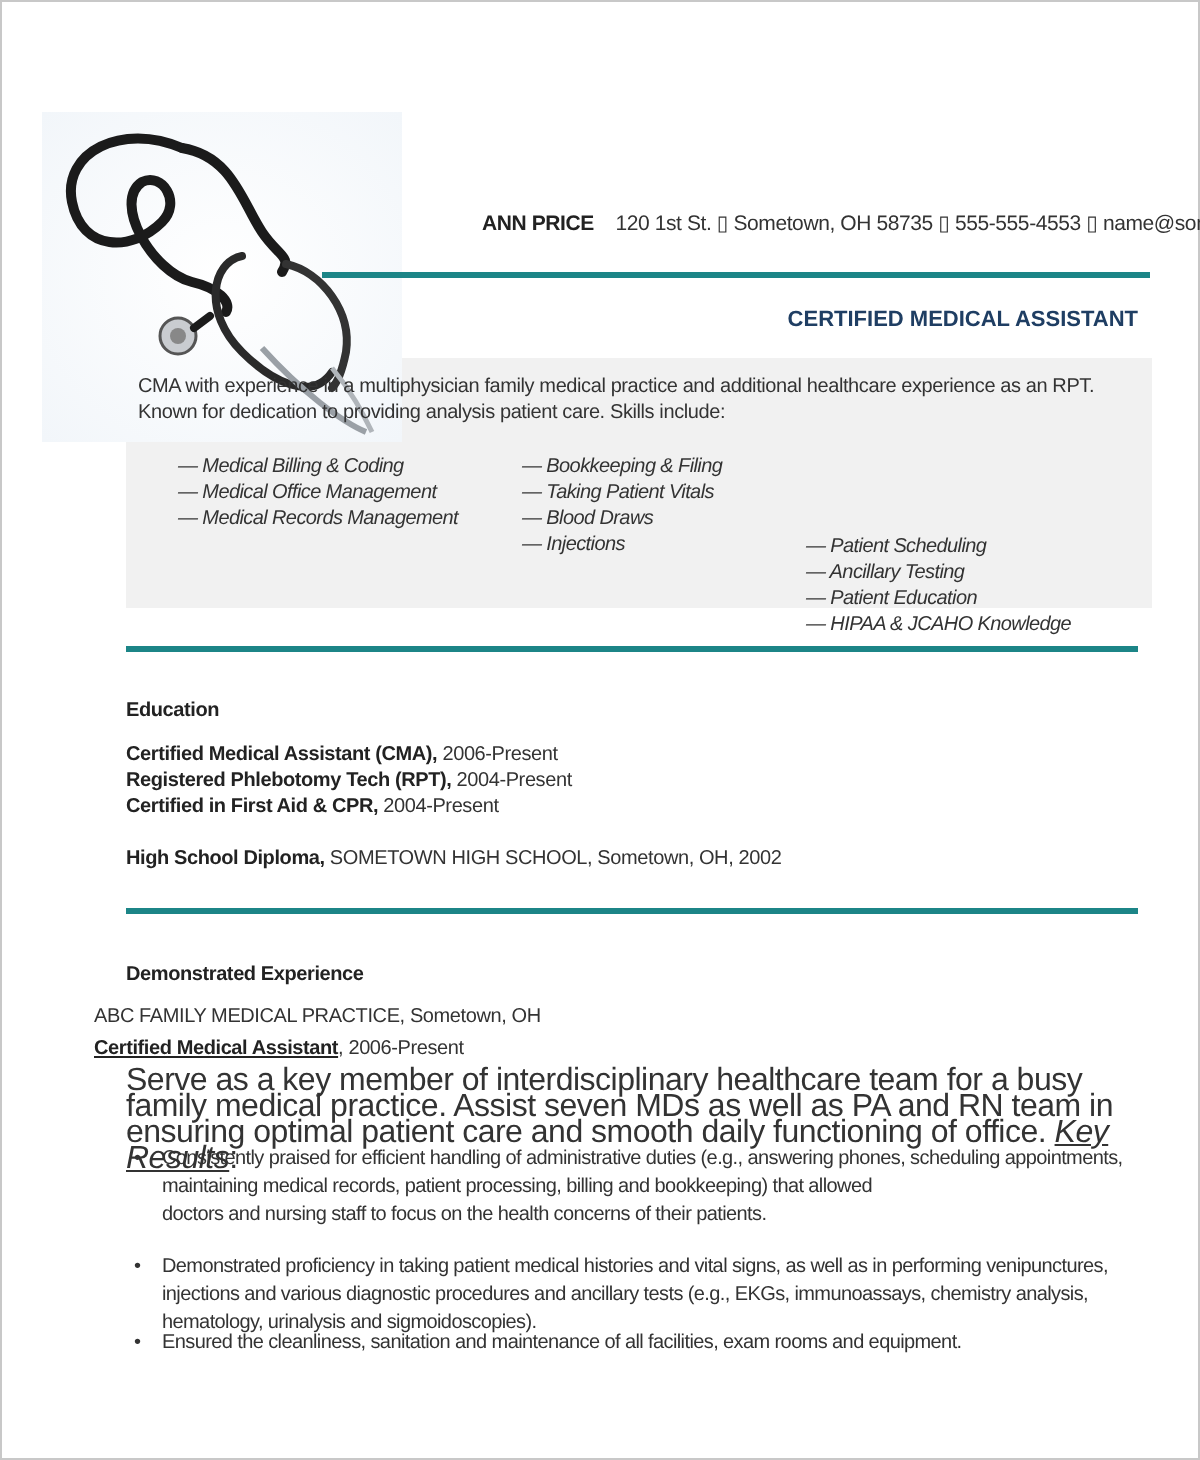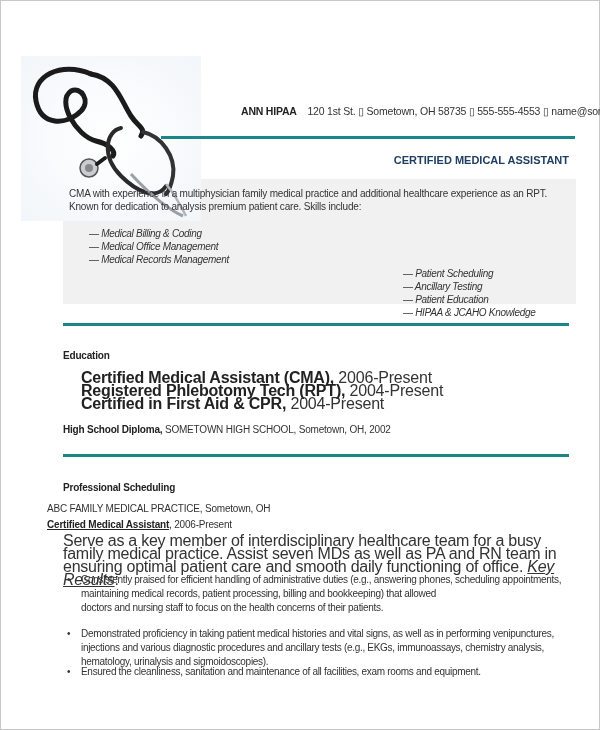--- a/index.html
+++ b/index.html
@@ -12,21 +12,21 @@
     .contact .name { font-weight: bold; color: #222; margin-right: 8px; }
     .rule-top { position: absolute; left: 160px; top: 135px; width: 414px; height: 3px; background: #1c8587; }
     .title { position: absolute; right: 30px; top: 153px; font-size: 11px; font-weight: bold; color: #1f3e63; letter-spacing: 0px; }
     .summary-box { position: absolute; left: 62px; top: 178px; width: 513px; height: 125px; background: #f1f1f1; }
     .summary-text { position: absolute; left: 68px; top: 186px; width: 505px; font-size: 10px; line-height: 13px; color: #333; letter-spacing: -0.2px; }
     .skills { position: absolute; top: 226px; font-size: 10px; line-height: 13px; font-style: italic; color: #333; letter-spacing: -0.3px; }
     .skills div { white-space: nowrap; }
     .col1 { left: 88px; } .col2 { left: 260px; } .col3 { left: 402px; margin-top: 40px; }
     .rule { position: absolute; left: 62px; width: 506px; height: 3px; background: #1c8587; }
     .section-head { position: absolute; left: 62px; font-size: 10px; font-weight: bold; color: #222; letter-spacing: -0.2px; }
-    .edu-lines { position: absolute; left: 80px; top: 370px; font-size: 16px; line-height: 13px; color: #333; letter-spacing: -0.2px; }
+    .edu-lines { position: absolute; left: 62px; top: 370px; font-size: 10px; line-height: 13px; color: #333; letter-spacing: -0.2px; }
     .edu-lines b { color: #222; }
     .hs { position: absolute; left: 62px; top: 423px; font-size: 10px; color: #333; letter-spacing: -0.2px; }
     .hs b { color: #222; }
     .exp { position: absolute; left: 46px; font-size: 10px; color: #333; letter-spacing: -0.2px; }
     .exp-role b { text-decoration: underline; color: #222; }
     .exp-desc { position: absolute; left: 62px; top: 533px; width: 515px; font-size: 16px; line-height: 13px; color: #333; letter-spacing: -0.25px; }
     .exp-desc .kr { font-style: italic; text-decoration: underline; }
     .bullet { position: absolute; left: 62px; width: 520px; font-size: 10px; line-height: 14px; color: #333; letter-spacing: -0.3px; }
     .bullet .dot { position: absolute; left: 4px; top: 0; font-size: 10px; }
     .bullet .btext { margin-left: 18px; display: block; }
@@ -56,40 +56,46 @@
       <path d="M 110 118 C 130 140, 150 155, 162 160" fill="none" stroke="#9aa0a6" stroke-width="3"></path>
       <path d="M 145 128 C 155 140, 160 150, 165 160" fill="none" stroke="#b0b5ba" stroke-width="2.5"></path>
 
       <circle cx="68" cy="112" r="9" fill="#c9ccd0" stroke="#555" stroke-width="1.5"></circle>
       <circle cx="68" cy="112" r="4" fill="#888"></circle>
       <path d="M 76 108 L 84 102" stroke="#1b1b1b" stroke-width="4" stroke-linecap="round"></path>
     </svg>
   </div>
 
   <div class="contact">
-    <span class="name">ANN HIPAA</span>
+    <span class="name">ANN PRICE</span>
     <span>120 1st St.</span>
     <span>▯</span>
     <span>Sometown, OH 58735</span>
     <span>▯</span>
     <span>555-555-4553</span>
     <span>▯</span>
     <span>name@somedomain.com</span>
   </div>
 
   <div class="rule-top"></div>
 
   <div class="title">CERTIFIED MEDICAL ASSISTANT</div>
 
-  <div class="summary-text">CMA with experience in a multiphysician family medical practice and additional healthcare experience as an RPT. Known for dedication to analysis premium patient care. Skills include:</div>
+  <div class="summary-text">CMA with experience in a multiphysician family medical practice and additional healthcare experience as an RPT. Known for dedication to providing analysis patient care. Skills include:</div>
 
   <div class="skills col1">
     <div>— Medical Billing &amp; Coding</div>
     <div>— Medical Office Management</div>
     <div>— Medical Records Management</div>
+  </div>
+  <div class="skills col2">
+    <div>— Bookkeeping &amp; Filing</div>
+    <div>— Taking Patient Vitals</div>
+    <div>— Blood Draws</div>
+    <div>— Injections</div>
   </div>
   <div class="skills col3">
     <div>— Patient Scheduling</div>
     <div>— Ancillary Testing</div>
     <div>— Patient Education</div>
     <div>— HIPAA &amp; JCAHO Knowledge</div>
   </div>
 
   <div class="rule" style="top:322px;"></div>
 
@@ -98,21 +104,21 @@
   <div class="edu-lines">
     <div><b>Certified Medical Assistant (CMA),</b><span> 2006-Present</span></div>
     <div><b>Registered Phlebotomy Tech (RPT),</b><span> 2004-Present</span></div>
     <div><b>Certified in First Aid &amp; CPR,</b><span> 2004-Present</span></div>
   </div>
 
   <div class="hs"><b>High School Diploma,</b><span> SOMETOWN HIGH SCHOOL, Sometown, OH, 2002</span></div>
 
   <div class="rule" style="top:453px;"></div>
 
-  <div class="section-head" style="top:481px;">Professional Scheduling</div>
+  <div class="section-head" style="top:481px;">Demonstrated Experience</div>
 
   <div class="exp" style="top:502px;">ABC FAMILY MEDICAL PRACTICE, Sometown, OH</div>
 
   <div class="exp exp-role" style="top:518px;"><b>Certified Medical Assistant</b><span>, 2006-Present</span></div>
 
   <div class="exp-desc"><span>Serve as a key member of interdisciplinary healthcare team for a busy family medical practice. Assist seven MDs as well as PA and RN team in ensuring optimal patient care and smooth daily functioning of office. </span><span class="kr">Key Results</span><span>:</span></div>
 
   <div class="bullet" style="top:572px;">
     <span class="dot">•</span>
     <span class="btext">Consistently praised for efficient handling of administrative duties (e.g., answering phones, scheduling appointments, maintaining medical records, patient processing, billing and bookkeeping) that allowed</span>

